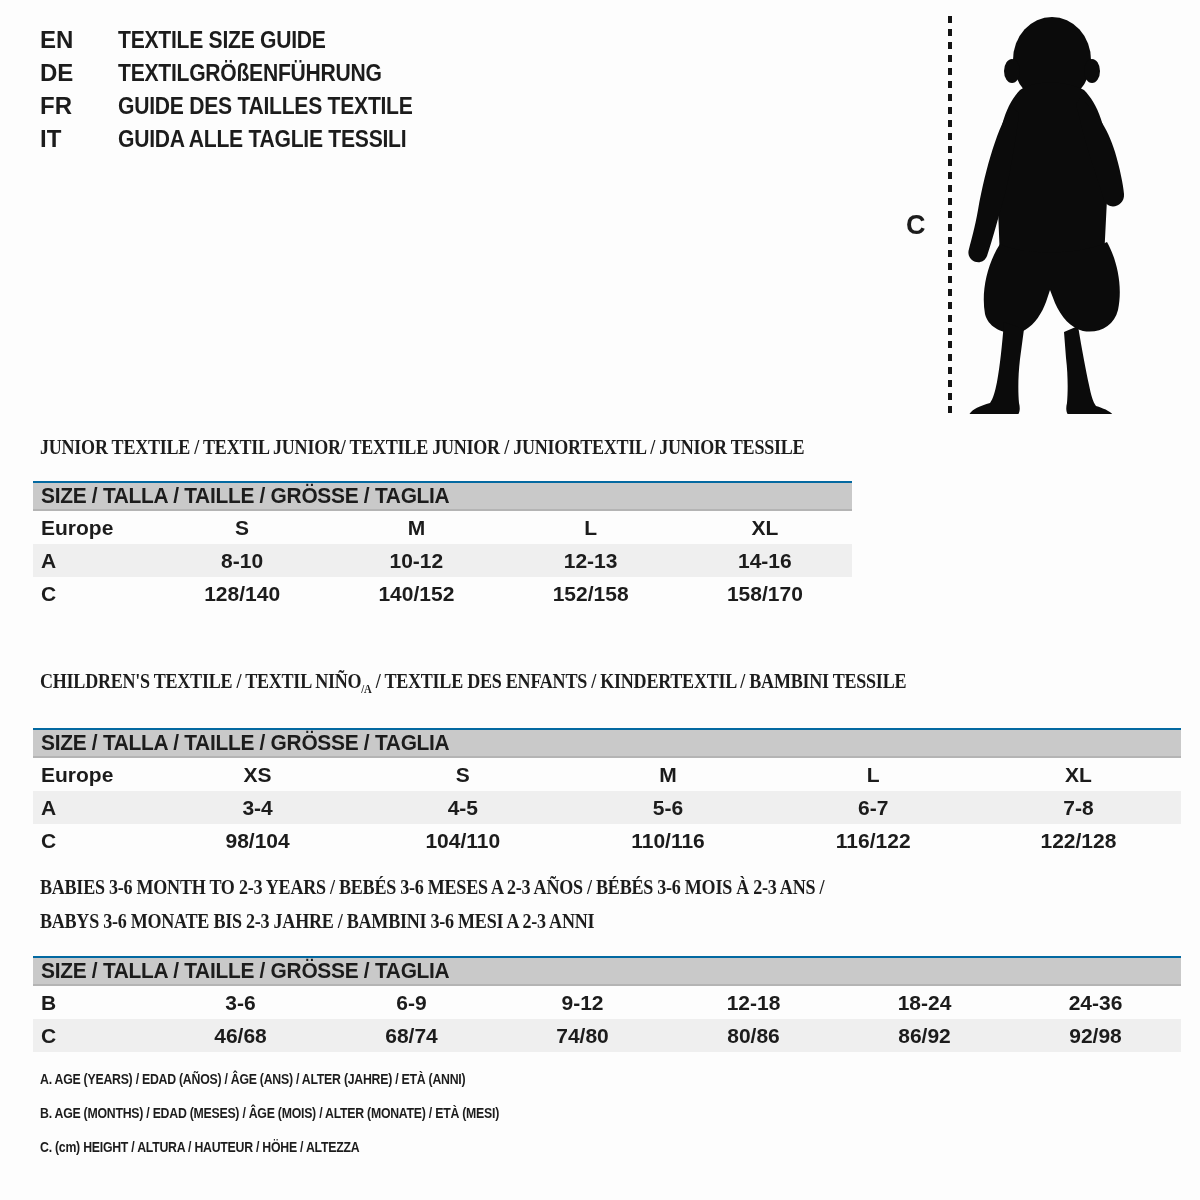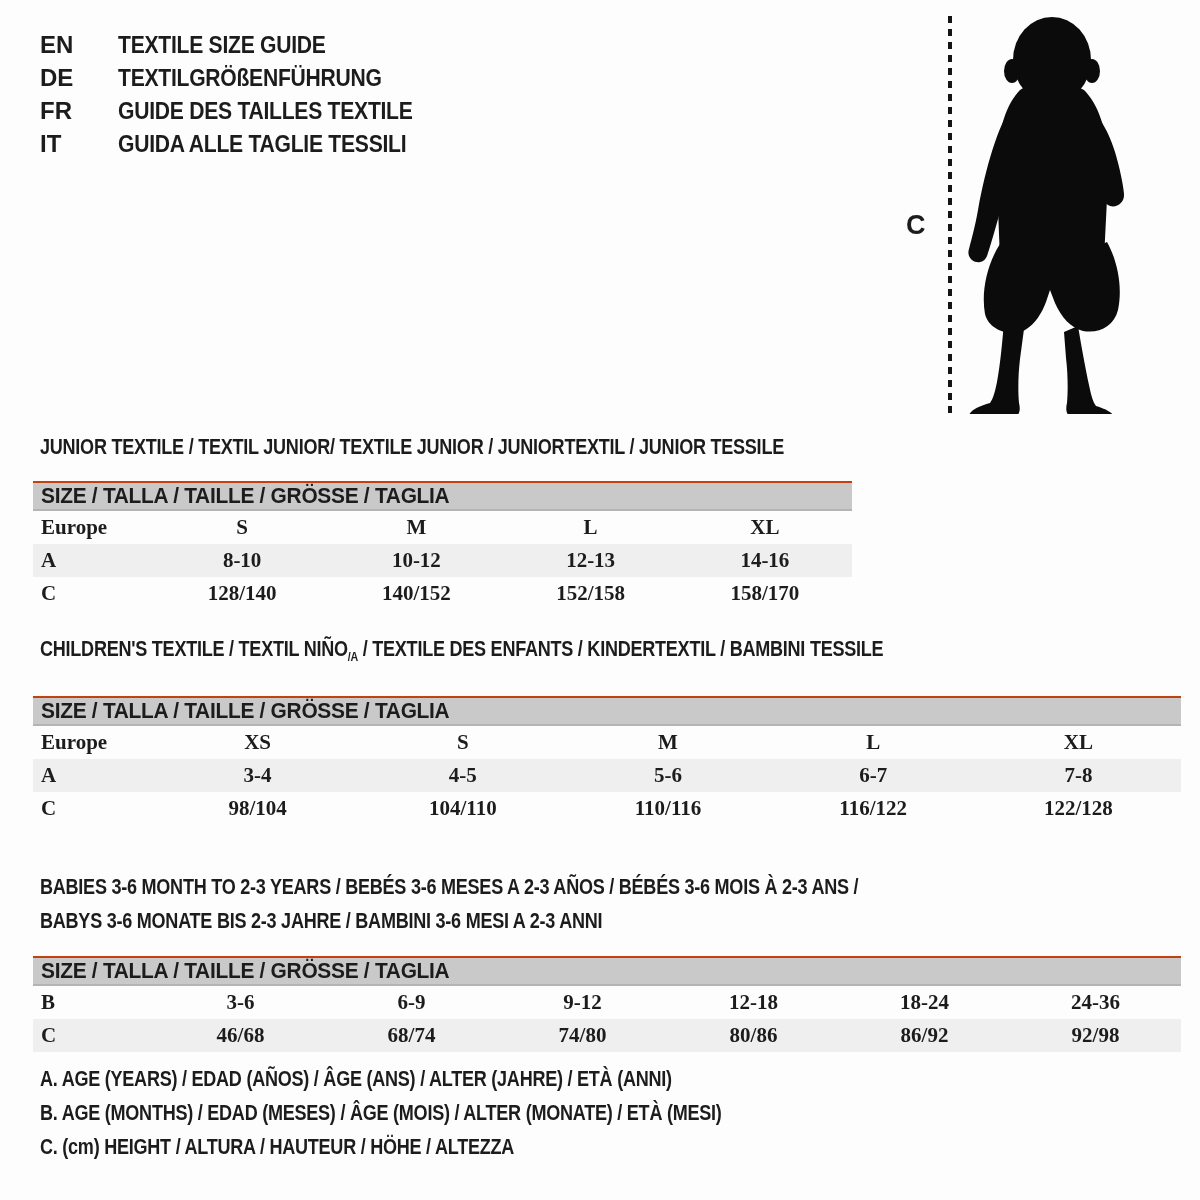--- a/index.html
+++ b/index.html
@@ -12,59 +12,59 @@
   }
   .page { position:relative; width:1200px; height:1200px; background:#fdfdfd; overflow:hidden; }
 
   
   .cond  { display:inline-block; transform:scaleX(0.82); transform-origin:0 50%; white-space:nowrap; letter-spacing:-0.3px; }
   .cond-l{ display:inline-block; transform:scaleX(0.88); transform-origin:0 50%; white-space:nowrap; letter-spacing:-0.3px; }
   .cond-b{ display:inline-block; transform:scaleX(0.95); transform-origin:0 50%; white-space:nowrap; letter-spacing:-0.3px; }
 
   
   .languages { position:absolute; left:40px; top:26px; }
-  .lang-row  { display:flex; align-items:flex-end; height:33px; font-size:24px; font-weight:700; }
+  .lang-row  { display:flex; align-items:flex-start; height:33px; font-size:24px; font-weight:700; }
   .lang-code { width:78px; }
 
   
   .dotted-line {
     position:absolute; left:948px; top:16px; width:4px; height:398px;
     background:repeating-linear-gradient(to bottom, #141414 0 7px, transparent 7px 13px);
   }
   .c-label { position:absolute; left:906px; top:210px; font-size:27px; font-weight:700; }
   .toddler { position:absolute; left:962px; top:14px; }
 
   
   .section   { position:absolute; left:33px; }
   #sec-junior   { top:430px; width:819px;  }
-  #sec-children { top:632px; width:1148px; }
+  #sec-children { top:664px; width:1148px; }
   #sec-babies   { top:842px; width:1148px;margin-top:28px; }
-  .sec-title { font-size:22px; font-weight:700; padding-left:7px; line-height:34px; white-space:nowrap; }
+  .sec-title { font-size:22px; font-weight:700; padding-left:7px; line-height:34px; white-space:nowrap;font-family:Liberation Serif, serif; }
   .sub { font-size:13px; vertical-align:-5px; }
 
   .size-bar {
     height:30px; box-sizing:border-box;
     background:#c9c9c9;
-    border-top:2px solid #c2410c; border-bottom:2px solid #b4b4b4;
+    border-top:2px solid #0369a1; border-bottom:2px solid #b4b4b4;
     display:flex; align-items:center; padding-left:8px;
     font-size:22px; font-weight:700;
   }
   #sec-junior   .size-bar { margin-top:17px; }
   #sec-children .size-bar { margin-top:22px; }
   #sec-babies   .size-bar { margin-top:18px; }
 
   .t-rows  {}
-  .t-row   { display:flex; align-items:center; height:33px; font-size:21px; font-weight:700;font-family:Liberation Serif, serif; }
+  .t-row   { display:flex; align-items:center; height:33px; font-size:21px; font-weight:700; }
   .t-row:nth-child(even) { background:#efefef; }
   .t-label { width:122px; padding-left:8px; box-sizing:border-box; }
   .t-cell  { flex:1; text-align:center; }
 
   
   .legend { position:absolute; left:40px; top:1062px; }
-  .legend-line { font-size:22px; font-weight:700; line-height:34px; white-space:nowrap; }
+  .legend-line { font-size:15px; font-weight:700; line-height:34px; white-space:nowrap; }
 </style>
 </head>
 <body>
 
 <div class="page">
 
   <div class="languages">
       <div class="lang-row">
         <span class="lang-code">EN</span>
         <span class="cond-l">TEXTILE SIZE GUIDE</span>

